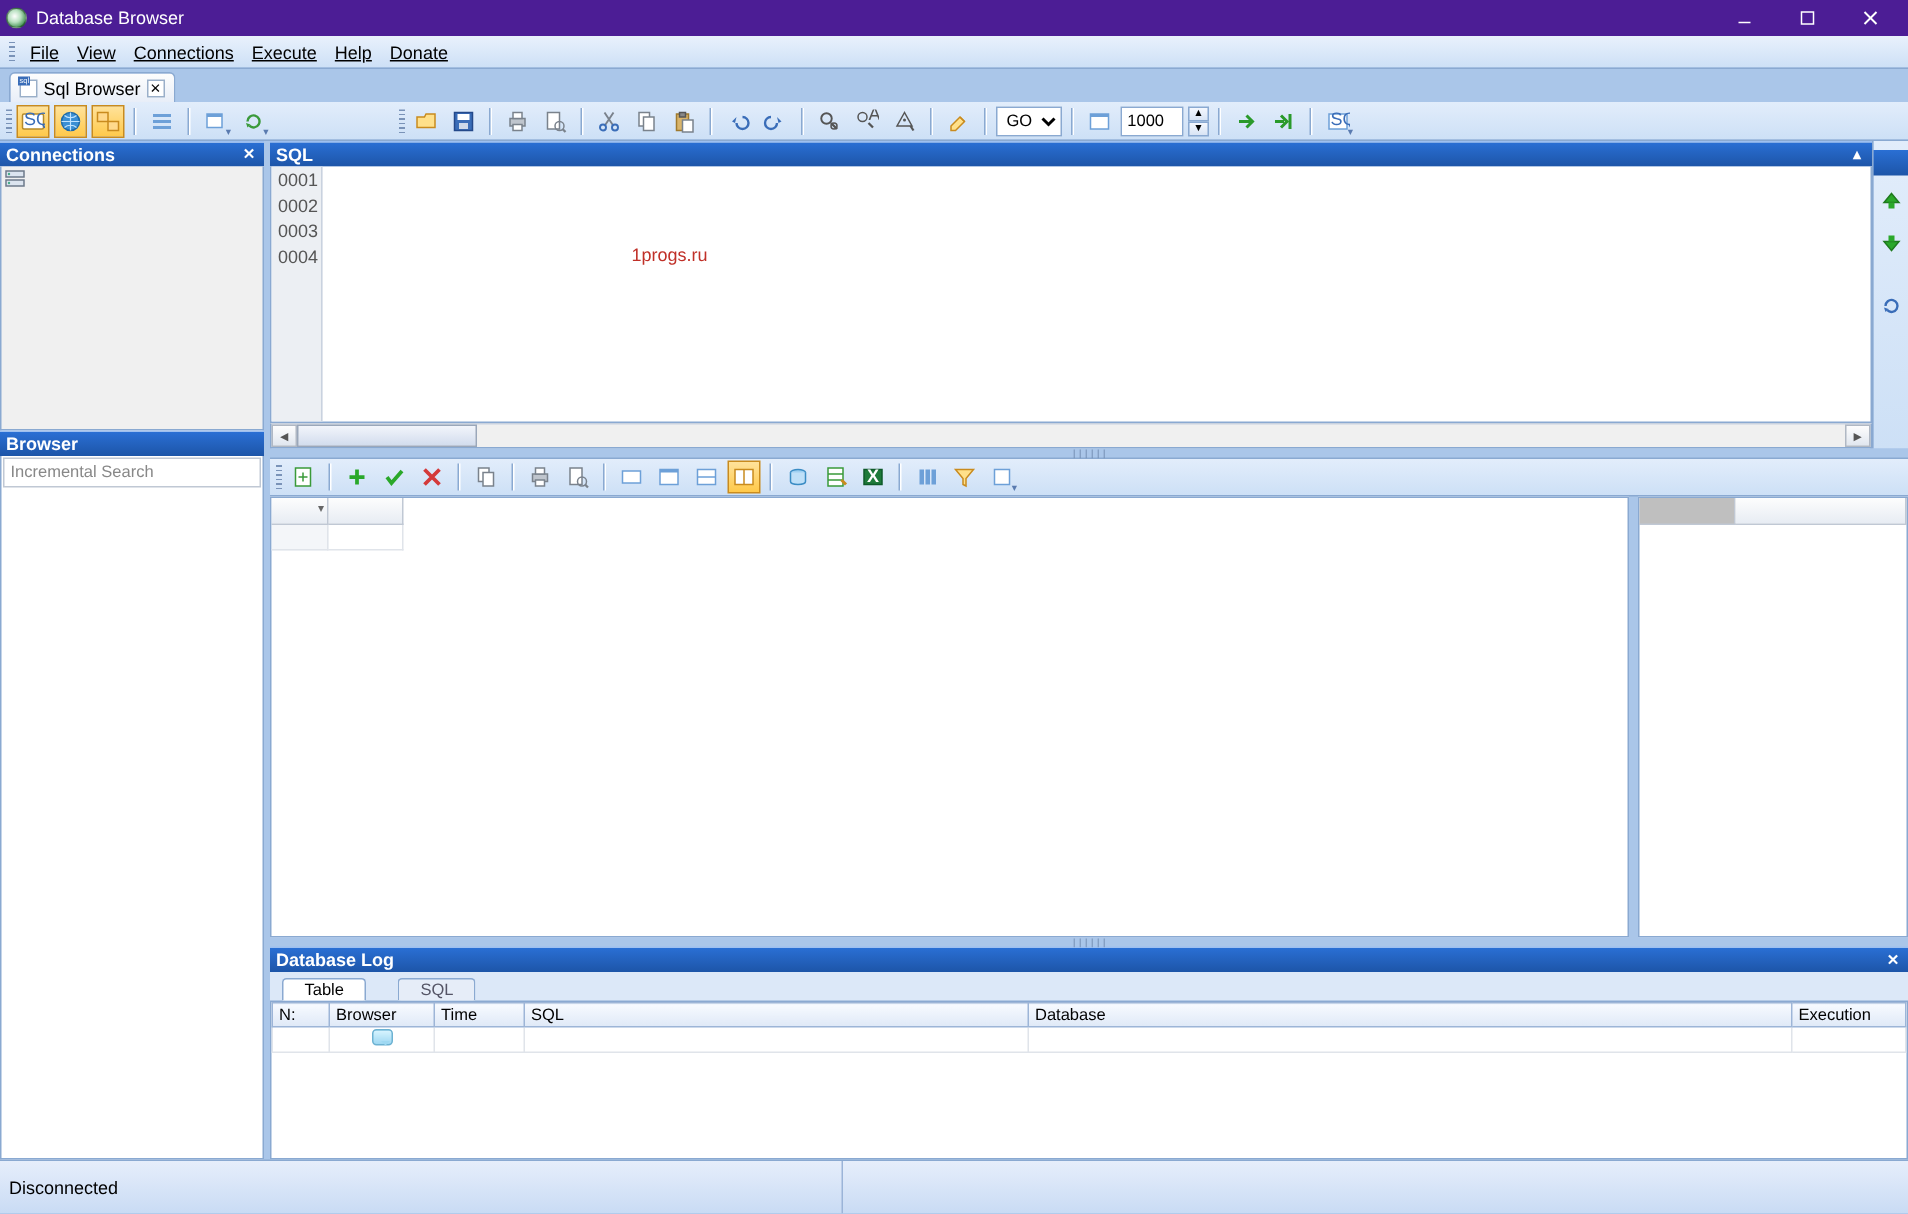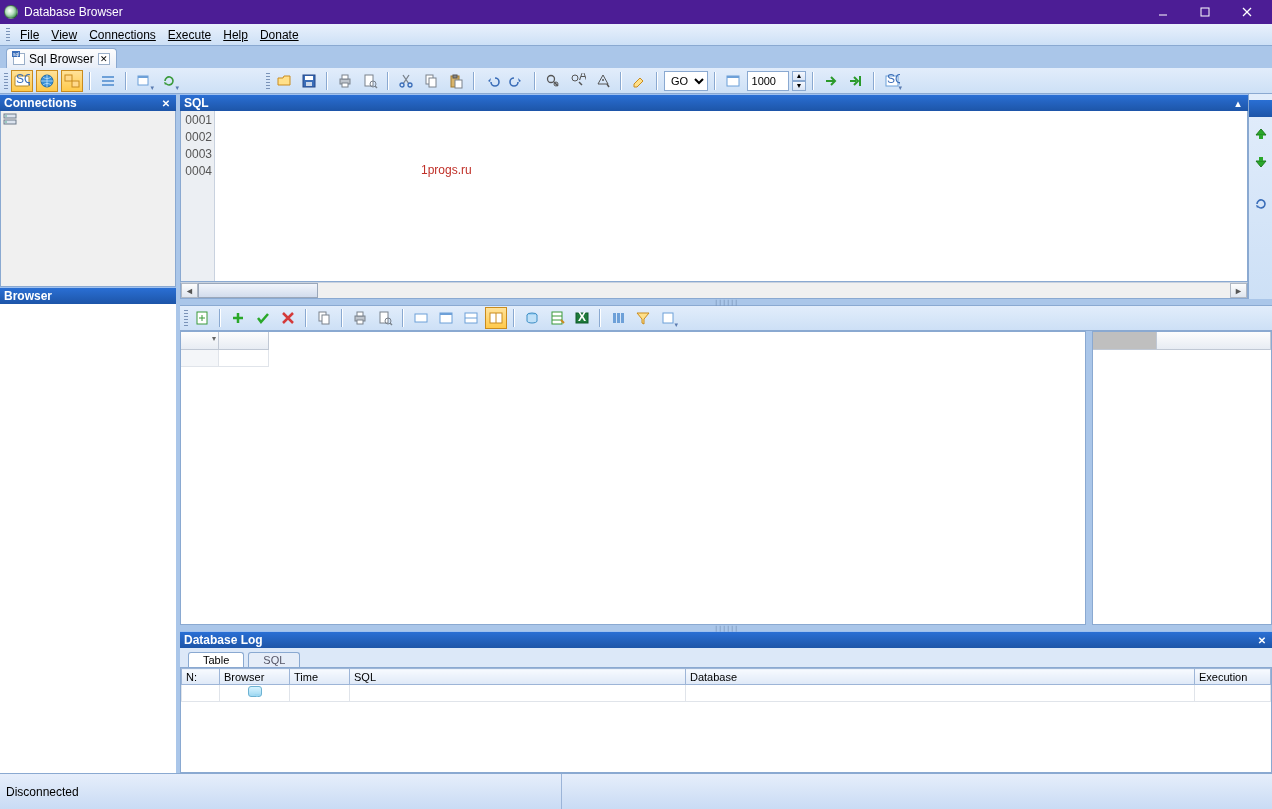--- a/index.html
+++ b/index.html
@@ -89,21 +89,21 @@
 .res-grid .grow { height:17px; display:flex; }
 .res-grid .gc { border-right:1px solid #e0e4ea; border-bottom:1px solid #e0e4ea; }
 .res-side { width:180px; border:1px solid #8aa9d1; background:#fff; margin-left:6px; }
 .res-side .ghead { height:18px; display:flex; }
 .res-side .gh { border-right:1px solid #c0c8d4; border-bottom:1px solid #c0c8d4; }
 .res-side .gh:first-child { width:64px; background:#bfbfbf; }
 .res-side .gh:last-child { flex:1; background:linear-gradient(#fdfdfd,#e7ecf3); }
 
 
 .exec-panel { height: 142px; display:flex; flex-direction:column; }
-.exec-tabs { height:20px; background:#dce8f8; display:flex; align-items:flex-end; padding-left:8px; gap:4px; border-bottom:1px solid #8aa9d1; padding-top:2px; }
+.exec-tabs { height:20px; background:#dce8f8; display:flex; align-items:flex-end; padding-left:8px; gap:21px; border-bottom:1px solid #8aa9d1; padding-top:2px; }
 .exec-tabs .etab { border:1px solid #8aa9d1; border-bottom:none; background:#fff; padding:1px 14px; border-radius:3px 3px 0 0; font-size:11px; cursor:pointer; }
 .exec-tabs .etab.inactive { background:#e6edf8; color:#556; }
 .exec-tbl { flex:1; background:#fff; border:1px solid #8aa9d1; border-top:none; overflow:hidden; }
 .exec-tbl table { border-collapse:collapse; width:100%; }
 .exec-tbl th { background:linear-gradient(#f7faff,#dfe9f7); border:1px solid #9db5d7; font-weight:normal; text-align:left; padding:1px 4px; font-size:11px; height:16px; }
 .exec-tbl td { border:1px solid #e0e4ea; height:17px; }
 .exec-tbl td.status { text-align:center; }
 .bubble-icon { display:inline-block; width:14px; height:11px; border-radius:3px; background:linear-gradient(#d8f4ff,#9ed8f2); border:1px solid #6db2d2; position:relative; }
 .bubble-icon::after { content:""; position:absolute; bottom:-4px; left:5px; border:3px solid transparent; border-top-color:#9ed8f2; }
 
@@ -340,20 +340,24 @@
     <div class="conn-body">
       <svg class="conn-icon" viewBox="0 0 14 12">
           <rect x="1" y="1" width="12" height="4" fill="#dce4ef" stroke="#6d7a8a"></rect>
           <rect x="1" y="7" width="12" height="4" fill="#dce4ef" stroke="#6d7a8a"></rect>
           <circle cx="3" cy="3" r="0.8" fill="#4a8"></circle>
           <circle cx="3" cy="9" r="0.8" fill="#4a8"></circle>
         </svg>
     </div>
     <div class="panel-head">
       <span>Browser</span>
+    </div>
+    <div class="tables-body">
+      <input class="search-input" placeholder="Incremental Search" style="">
+      <div style="flex:1"></div>
     </div>
   </div>
 
   <div class="splitter-v"></div>
 
   <div class="right-col">
 
     <div class="sql-panel">
       <div style="display:flex; height:100%;">
         <div style="flex:1; display:flex; flex-direction:column;">

